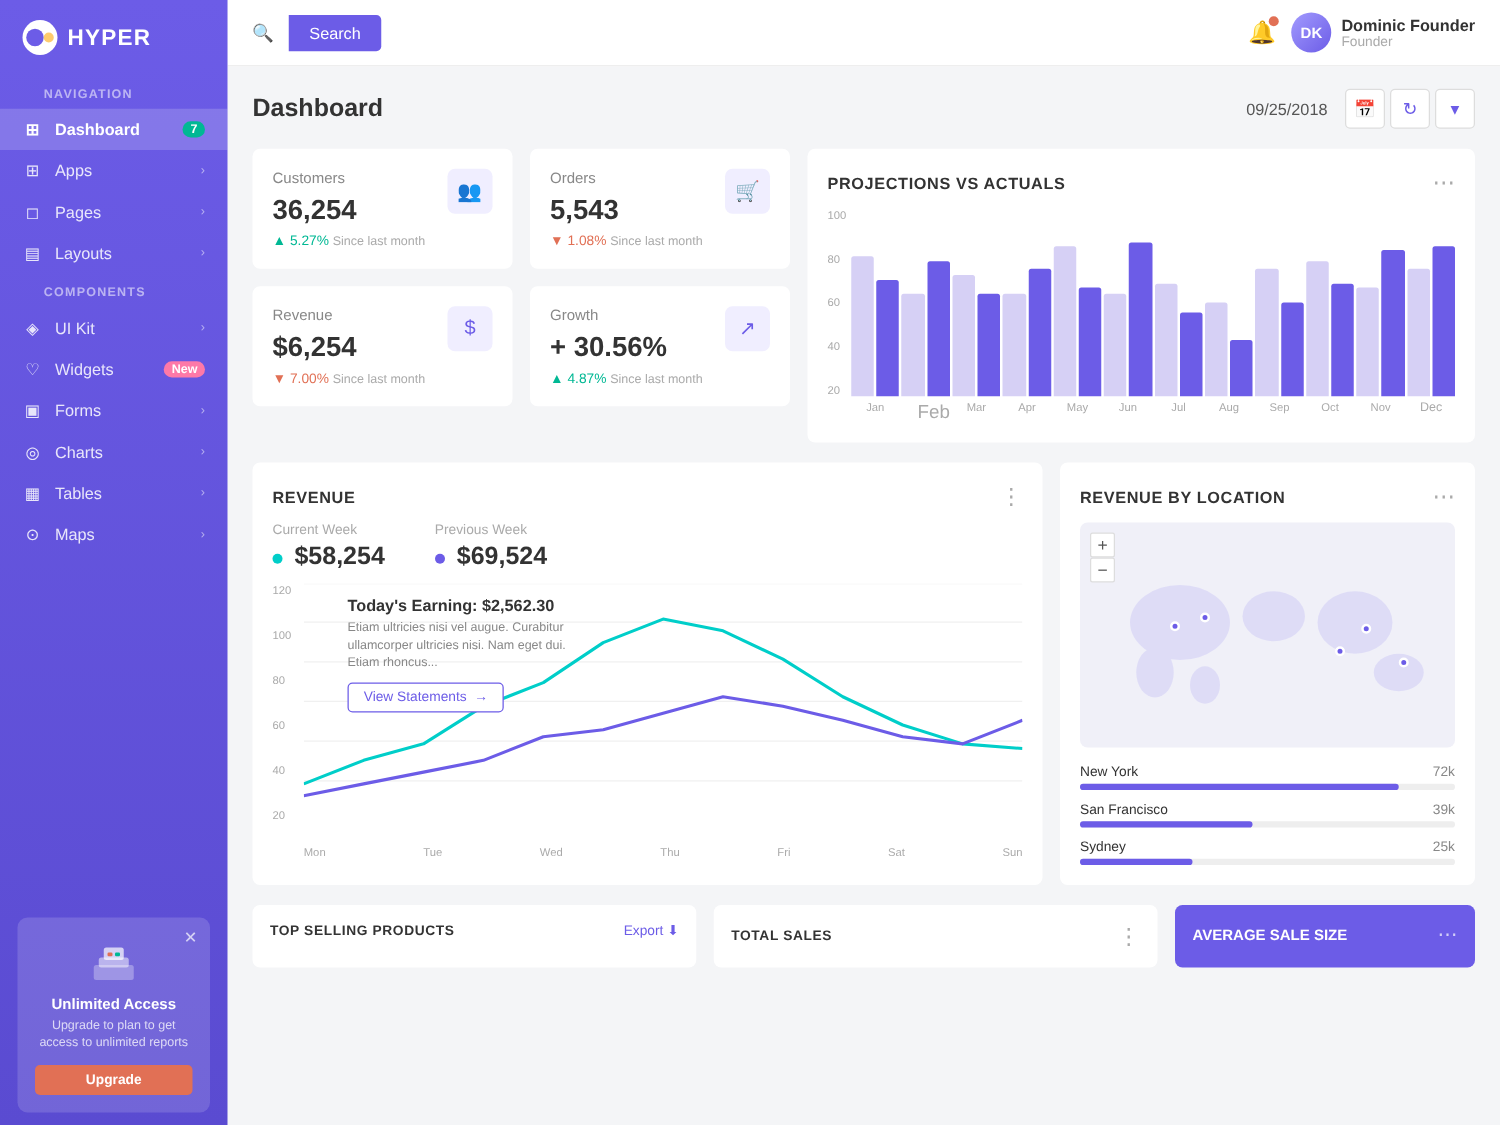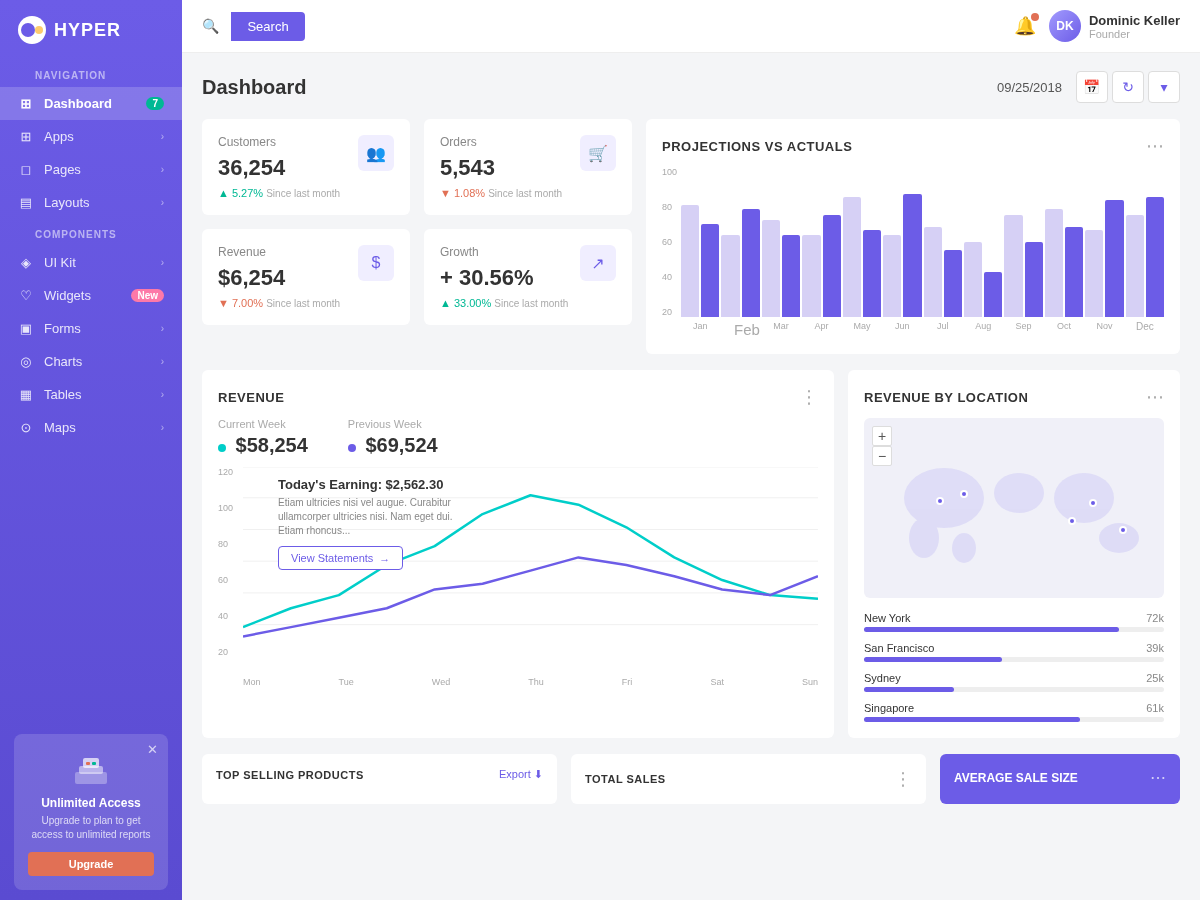--- a/index.html
+++ b/index.html
@@ -420,21 +420,21 @@
     <div class="topbar-spacer"></div>
     <div class="topbar-bell">
       🔔
       <div class="notif-dot"></div>
     </div>
     <div class="topbar-user">
       <div class="user-avatar">
         <span>DK</span>
       </div>
       <div class="user-info">
-        <span class="user-name">Dominic Keller</span>
+        <span class="user-name">Dominic Founder</span>
         <span class="user-role">Founder</span>
       </div>
     </div>
   </div>
 
   <div class="page-content">
 
     <div class="page-header">
       <h1 class="page-title">Dashboard</h1>
       <span class="page-date">09/25/2018</span>
@@ -477,21 +477,21 @@
               <span class="down">▼ 7.00%</span>
               <span style="color:#aaa;font-size:10px;"> Since last month</span>
             </div>
           </div>
 
           <div class="stat-card">
             <div class="stat-icon">↗</div>
             <div class="stat-label">Growth</div>
             <div class="stat-value">+ 30.56%</div>
             <div class="stat-change">
-              <span class="up">▲ 33.00%</span>
+              <span class="up">▲ 4.87%</span>
               <span style="color:#aaa;font-size:10px;"> Since last month</span>
             </div>
           </div>
         </div>
       </div>
 
       <div class="chart-card">
         <div class="chart-card-header">
           <span class="chart-card-title">PROJECTIONS VS ACTUALS</span>
           <span class="three-dots">⋯</span>
@@ -690,29 +690,20 @@
           </div>
           <div class="loc-item">
             <div class="loc-header">
               <span>Sydney</span>
               <span class="loc-val">25k</span>
             </div>
             <div class="loc-bar-bg">
               <div class="loc-bar-fill" style="width:30%;"></div>
             </div>
           </div>
-          <div class="loc-item">
-            <div class="loc-header">
-              <span>Singapore</span>
-              <span class="loc-val">61k</span>
-            </div>
-            <div class="loc-bar-bg">
-              <div class="loc-bar-fill" style="width:72%;"></div>
-            </div>
-          </div>
         </div>
       </div>
 
     </div>
 
     <div class="bottom-cards-row">
       <div class="bottom-card">
         <div style="display:flex;justify-content:space-between;align-items:center;">
           <span class="bottom-card-title">TOP SELLING PRODUCTS</span>
           <span class="export-link">

